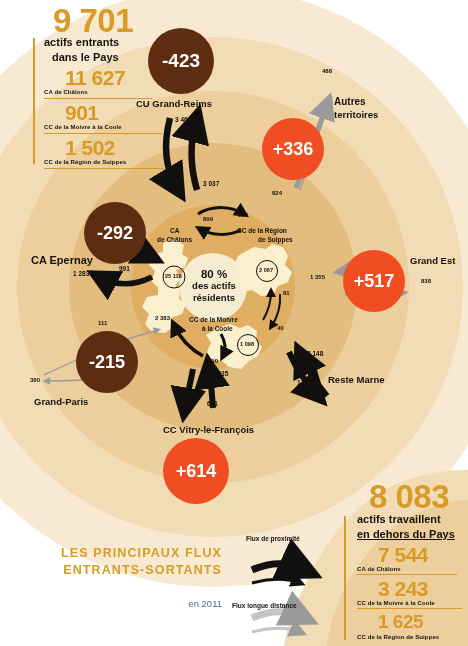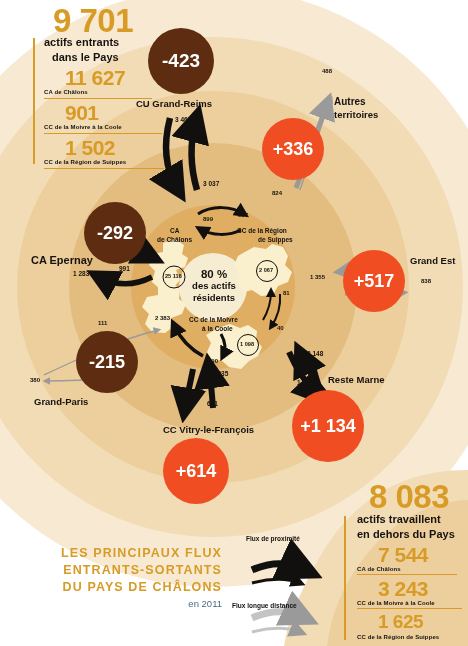--- a/index.html
+++ b/index.html
@@ -137,21 +137,21 @@
   <div class="divider" style="left:44px;top:133px;width:118px;"></div>
 
   <div class="txt bignum" style="left:44px;top:136px;font-size:21px;">1 502</div>
   <div class="txt small-cap" style="left:44px;top:159px;">CC de la Région de Suippes</div>
   <div class="divider" style="left:44px;top:168px;width:120px;"></div>
 
   <div class="vbar" style="left:344px;top:516px;height:124px;"></div>
 
   <div class="txt bignum" style="left:348px;top:478px;font-size:33px;">8 083</div>
   <div class="txt lbl-black" style="left:357px;top:513px;font-size:11px;">actifs travaillent</div>
-  <div class="txt lbl-black" style="left:357px;top:528px;font-size:11px;">en dehors du Pays</div>
+  <div class="txt lbl-black" style="left:357px;top:528px;font-size:11px;text-decoration:underline;">en dehors du Pays</div>
 
   <div class="txt bignum" style="left:357px;top:543px;font-size:21px;">7 544</div>
   <div class="txt small-cap" style="left:357px;top:566px;">CA de Châlons</div>
   <div class="divider" style="left:357px;top:574px;width:100px;"></div>
 
   <div class="txt bignum" style="left:357px;top:577px;font-size:21px;">3 243</div>
   <div class="txt small-cap" style="left:357px;top:600px;">CC de la Moivre à la Coole</div>
   <div class="divider" style="left:357px;top:608px;width:105px;"></div>
 
   <div class="txt bignum" style="left:357px;top:611px;font-size:19px;">1 625</div>
@@ -162,23 +162,20 @@
   </div>
 
   <div class="circ orange" style="left:262px;top:118px;width:62px;height:62px;font-size:18px;">
     <span>+336</span>
   </div>
 
   <div class="circ orange" style="left:343px;top:250px;width:62px;height:62px;font-size:18px;">
     <span>+517</span>
   </div>
 
-  <div class="circ orange" style="left:292px;top:390px;width:72px;height:72px;font-size:18px;">
-    <span>+1 134</span>
-  </div>
 
   <div class="circ orange" style="left:163px;top:438px;width:66px;height:66px;font-size:18px;">
     <span>+614</span>
   </div>
 
   <div class="circ brown" style="left:76px;top:331px;width:62px;height:62px;font-size:18px;">
     <span>-215</span>
   </div>
 
   <div class="circ brown" style="left:84px;top:202px;width:62px;height:62px;font-size:18px;">
@@ -235,19 +232,18 @@
   <div class="txt flowno-g" style="left:155px;top:315px;">2 383</div>
 
   <div class="pcttxt" style="left:183px;top:268px;width:62px;">
     <div style="font-size:11.5px;">80 %</div>
     <div style="font-size:9.5px;">des actifs</div>
     <div style="font-size:9.5px;">résidents</div>
   </div>
 
   <div class="txt title-ft" style="left:0px;top:546px;width:222px;font-size:12.5px;">LES PRINCIPAUX FLUX</div>
   <div class="txt title-ft" style="left:0px;top:563px;width:222px;font-size:12.5px;">ENTRANTS-SORTANTS</div>
-  <div class="txt title-ft" style="left:0px;top:580px;width:222px;font-size:12.5px;">DU PAYS DE CHÂLONS</div>
   <div class="txt" style="left:0px;top:598px;width:222px;text-align:right;font-size:9.5px;color:#4c6a86;">en 2011</div>
 
   <div class="txt legend-lbl" style="left:246px;top:535px;">Flux de proximité</div>
   <div class="txt legend-lbl" style="left:232px;top:602px;">Flux longue distance</div>
 
 </div>
 
 </body></html>

